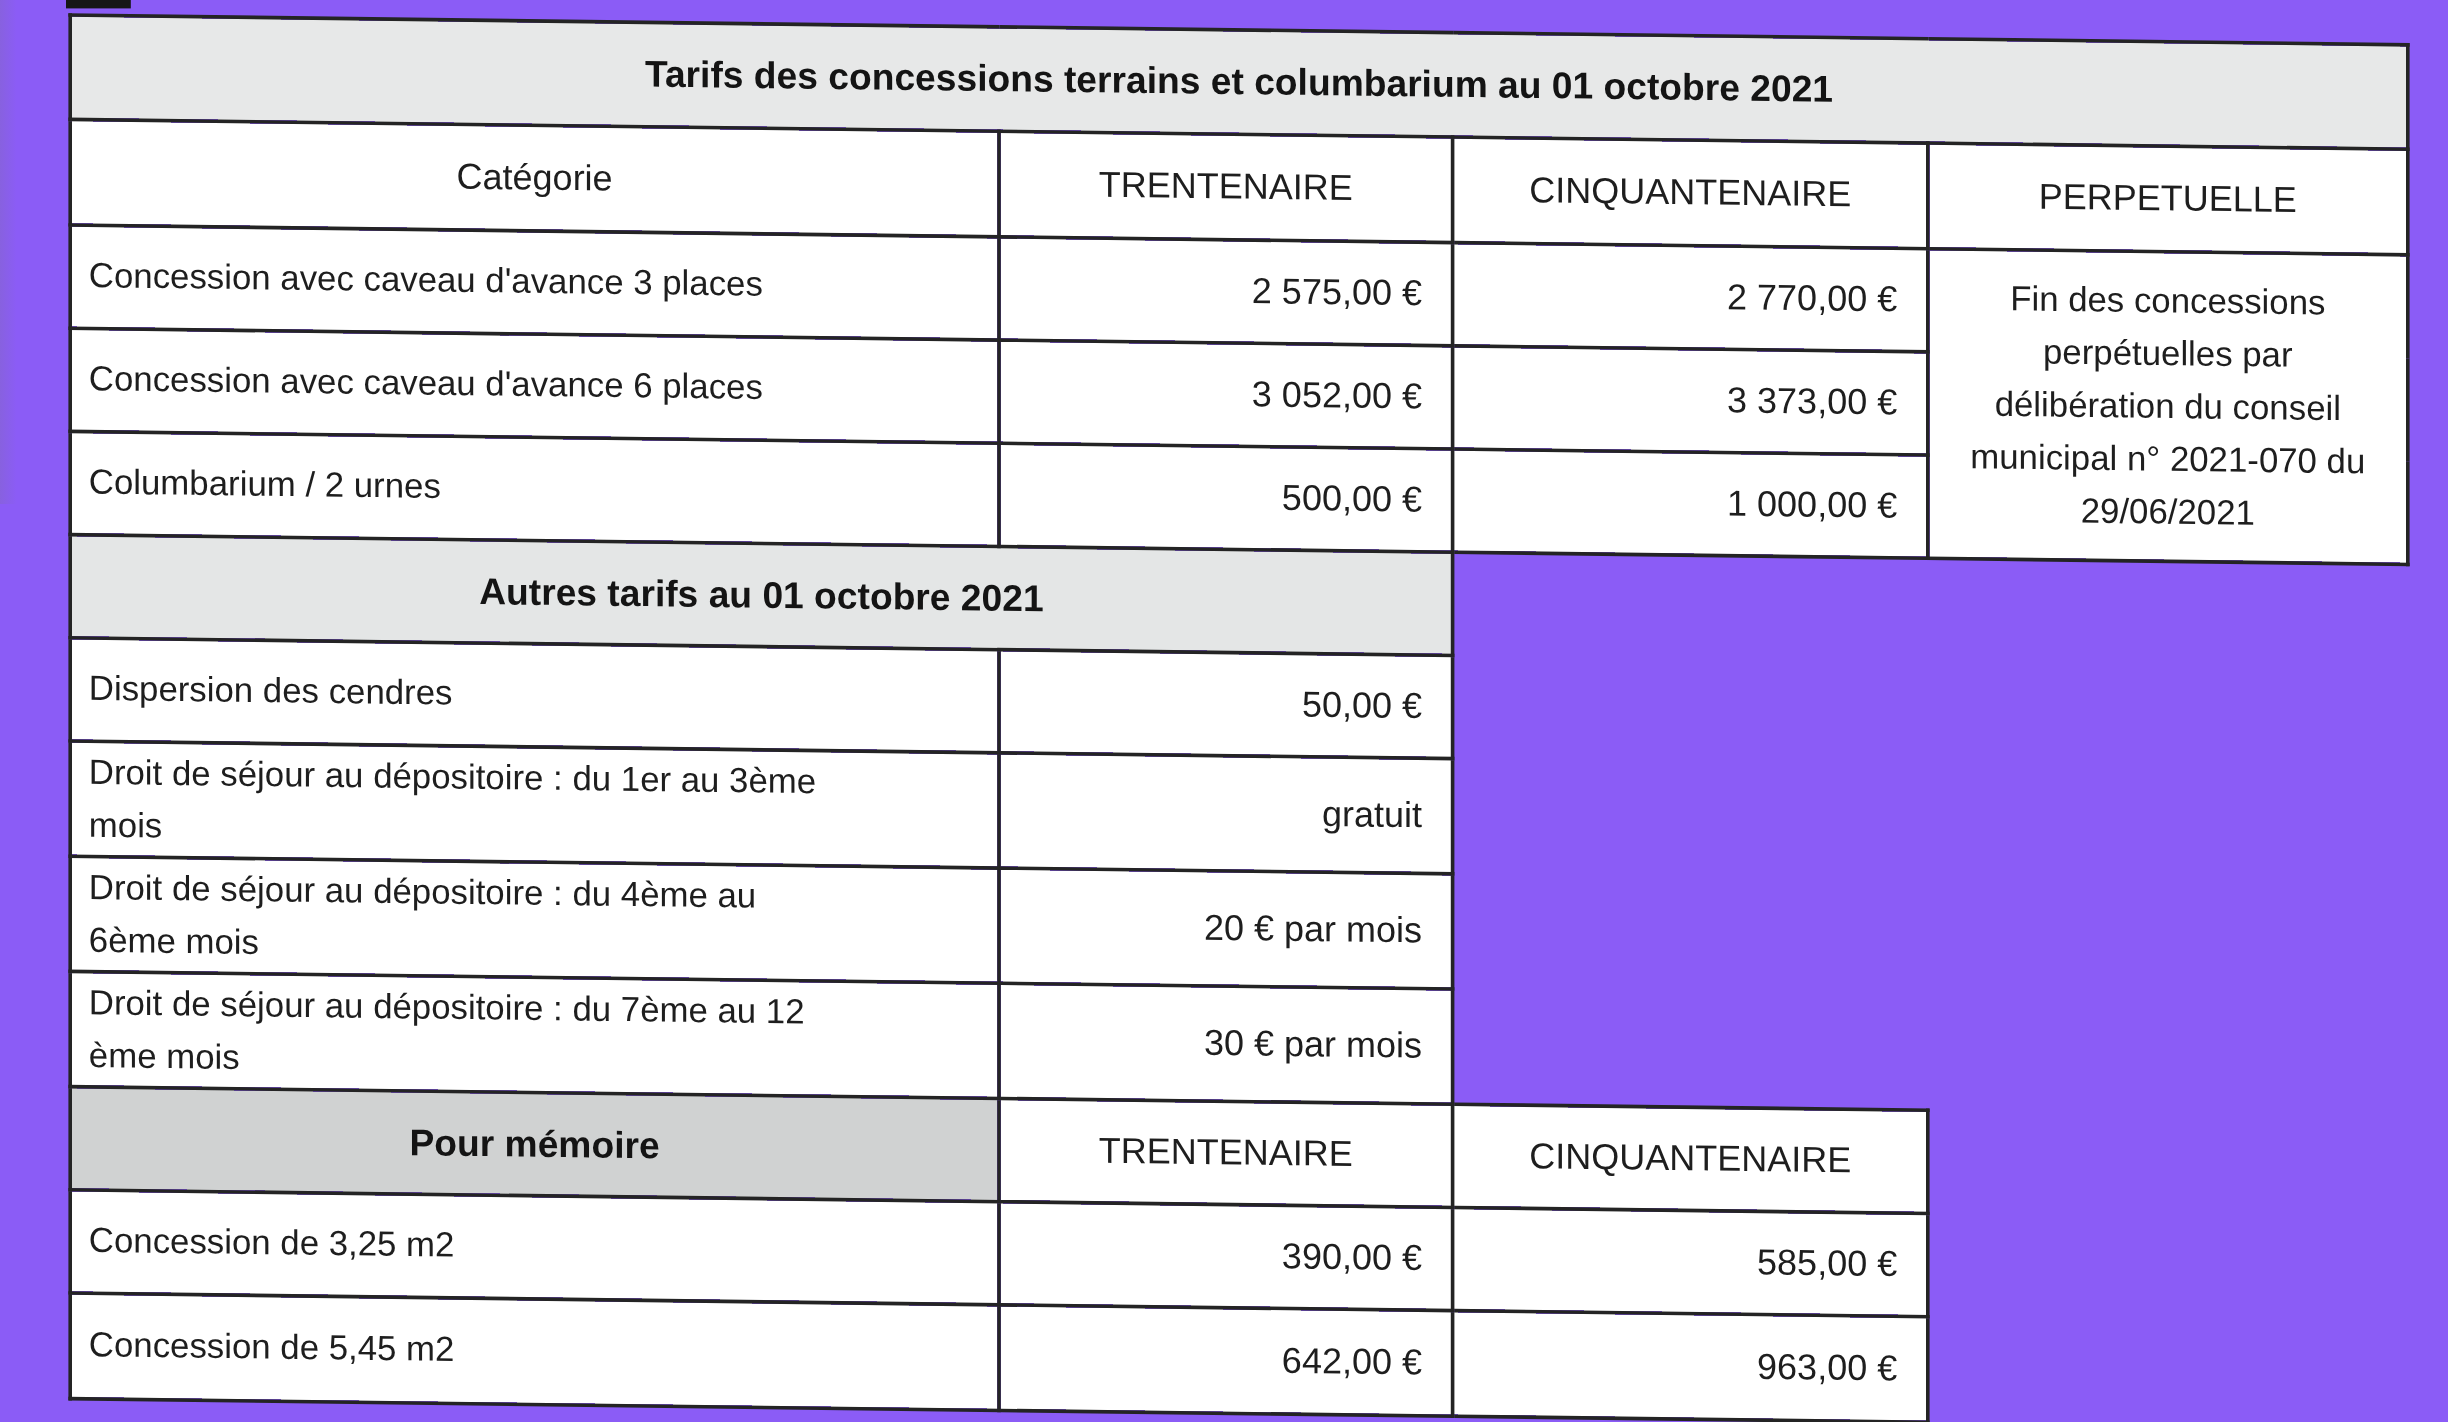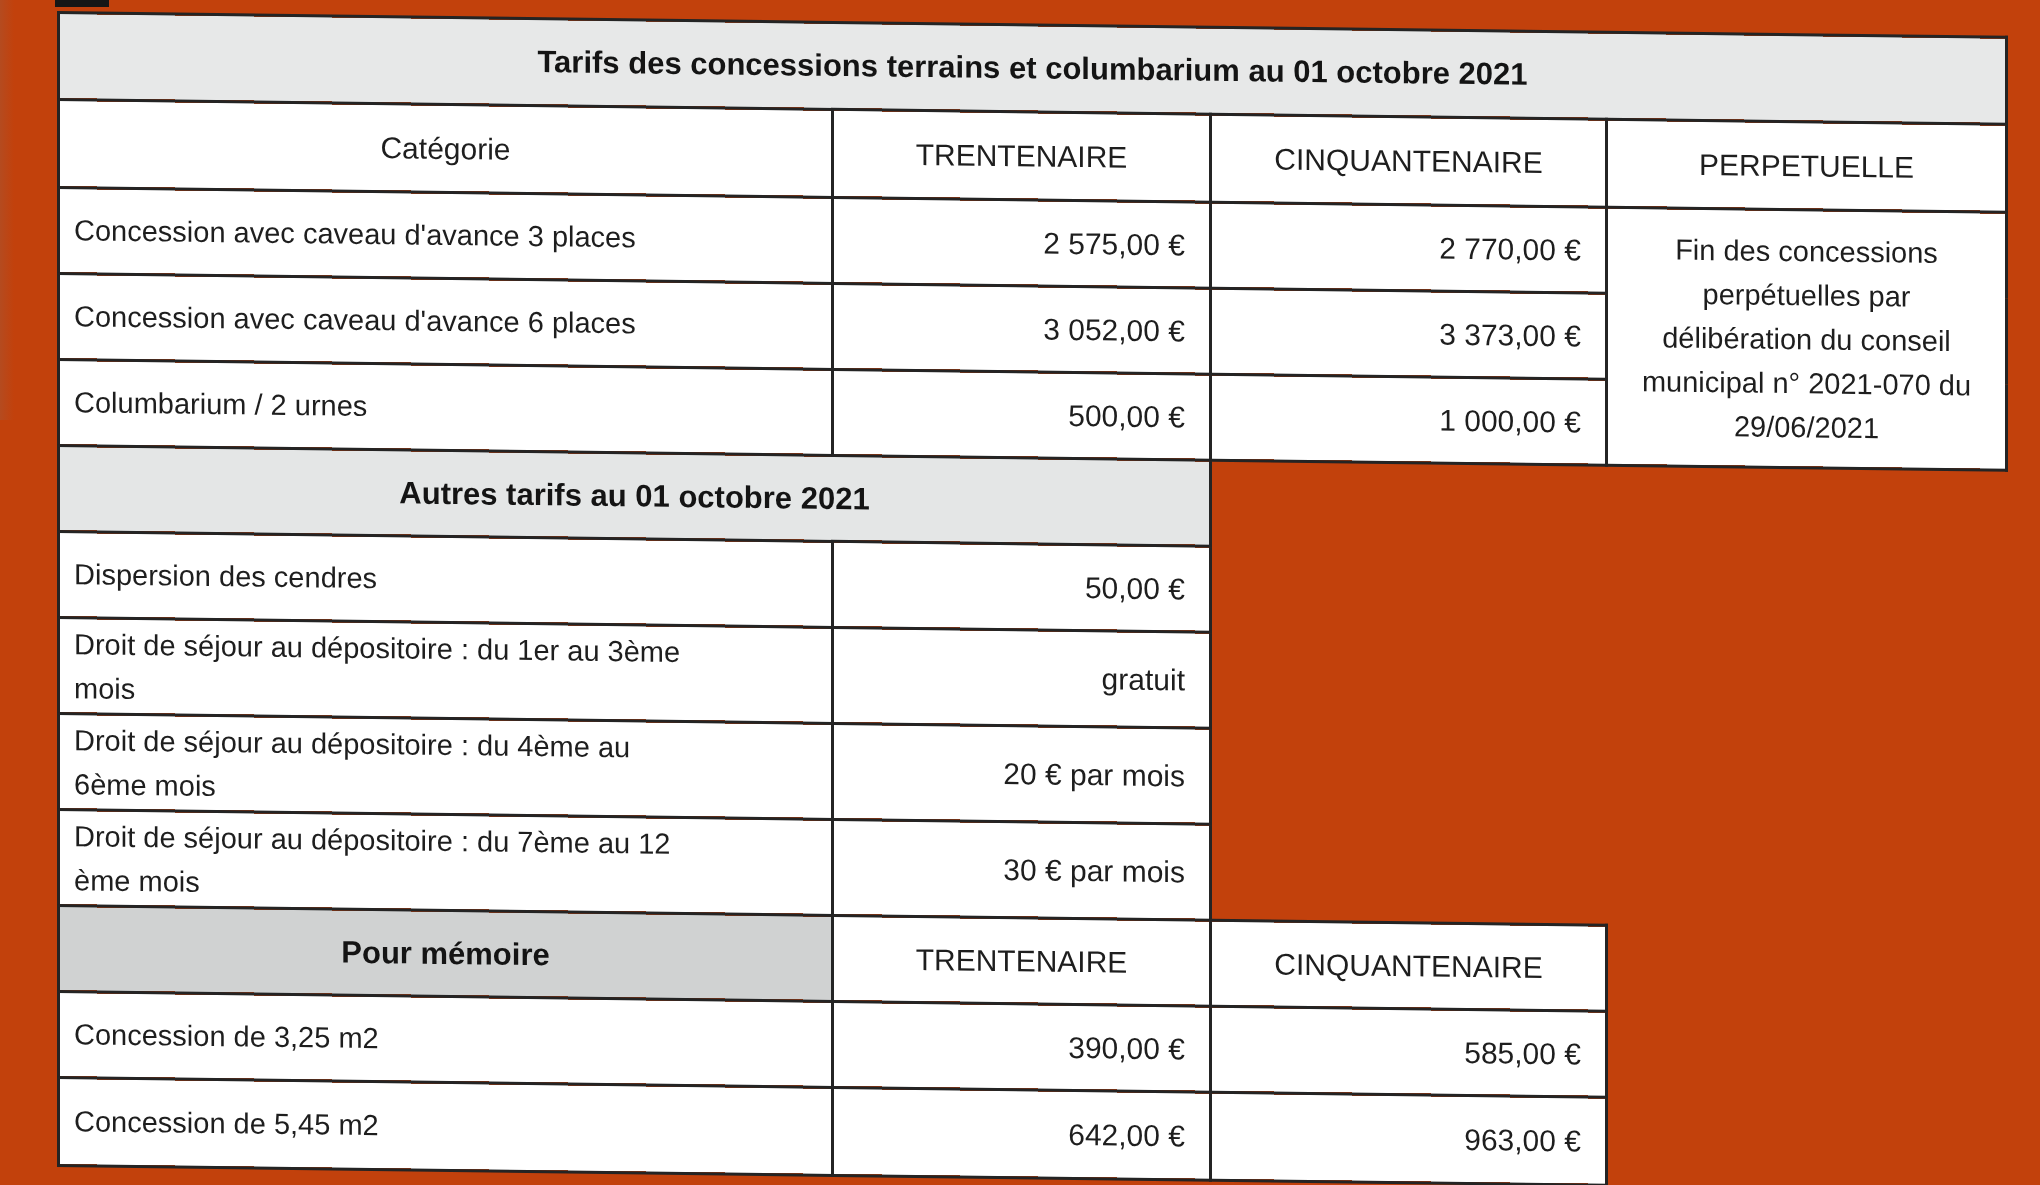--- a/index.html
+++ b/index.html
@@ -1,19 +1,19 @@
 <!DOCTYPE html>
 <html><head>
 <meta charset="utf-8">
 <style>
   html,body{margin:0;padding:0;background:#e8e8e8;}
   .scan{
     position:relative;
     width:2040px;height:1185px;
-    background:#c2410c;
+    background:#8b5cf6;
     overflow:hidden;
     font-family:"Liberation Sans","DejaVu Sans",sans-serif;
     color:#1e1e1e;
   }
   
   .artifact{position:absolute;left:55px;top:0;width:54px;height:7px;background:#161616;}
   .edge-shade{position:absolute;left:0;top:0;width:14px;height:420px;
     background:linear-gradient(90deg,rgba(120,120,120,.18),rgba(120,120,120,0));}
 
   table.tariffs{

